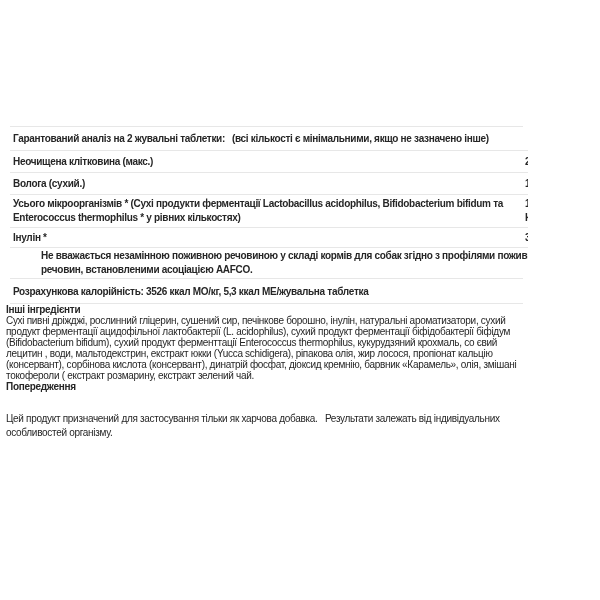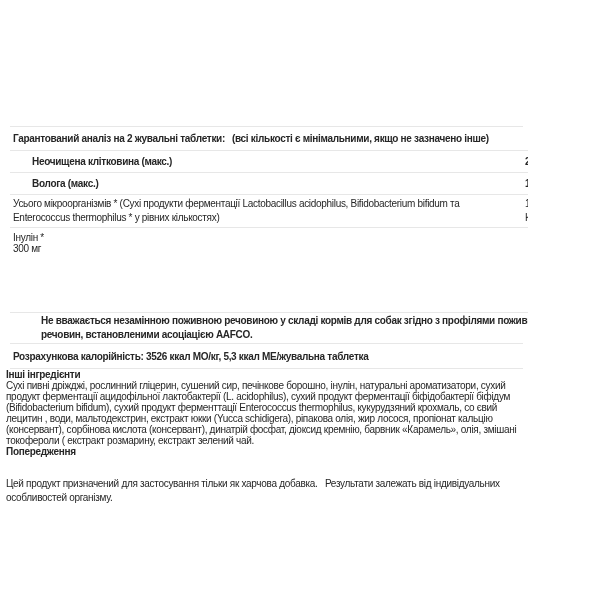--- a/index.html
+++ b/index.html
@@ -17,23 +17,23 @@
     padding: 126px 10px 0 10px;
   }
   .hline { height: 1px; background: #e7e7e7; }
   .hline.short { width: 513px; }
   .hline.full  { width: 580px; }
 
   .analysis-table { width: 580px; }
   .trow { display: flex; align-items: flex-start; box-sizing: border-box; padding-left: 3px; }
   .trow.header { padding-top: 6px; padding-bottom: 6px; line-height: 11px; font-weight: 700; }
   .trow.header .note { margin-left: 7px; }
-  .trow.single { padding-top: 5px; padding-bottom: 5px; line-height: 11px; font-weight: 700; margin-left: 19px; }
-  .trow.double { padding-top: 2px; padding-bottom: 2px; line-height: 14px; font-weight: 400; align-items: flex-end; }
-  .trow.inulin { padding-top: 4px; padding-bottom: 4px; line-height: 11px; font-weight: 400; flex-direction: column; }
+  .trow.single { padding-top: 5px; padding-bottom: 5px; line-height: 11px; font-weight: 700; }
+  .trow.double { padding-top: 2px; padding-bottom: 2px; line-height: 14px; font-weight: 700; align-items: flex-end; }
+  .trow.inulin { padding-top: 4px; padding-bottom: 4px; line-height: 11px; font-weight: 700; }
   .trow.note-row { padding-top: 1px; padding-bottom: 1px; line-height: 14px; font-weight: 700; margin-left: 28px; }
   .trow.cal-row { padding-top: 7px; padding-bottom: 6px; line-height: 11px; font-weight: 700; align-items: center; }
   .tlabel { flex: 1 1 auto; padding-right: 12px; }
   .tvalue { flex: 0 0 65px; width: 65px; line-height: inherit; }
   .fullcell { flex: 1 1 auto; padding-right: 4px; }
 
   .section { margin: 0 -4px; }
   .section-heading {
     font-weight: 700;
     line-height: 11px;
@@ -63,21 +63,21 @@
     </div>
     <div class="hline full"></div>
 
     <div class="trow single">
       <div class="tlabel">Неочищена клітковина (макс.)</div>
       <div class="tvalue">20%</div>
     </div>
     <div class="hline full"></div>
 
     <div class="trow single">
-      <div class="tlabel">Волога (макс.)</div>
+      <div class="tlabel">Волога (сухий.)</div>
       <div class="tvalue">16%</div>
     </div>
     <div class="hline full"></div>
 
     <div class="trow double">
       <div class="tlabel">Усього мікроорганізмів * (Сухі продукти ферментації Lactobacillus acidophilus, Bifidobacterium bifidum та Enterococcus thermophilus * у рівних кількостях)</div>
       <div class="tvalue">1000000000 КОЕ</div>
     </div>
     <div class="hline full"></div>
 

